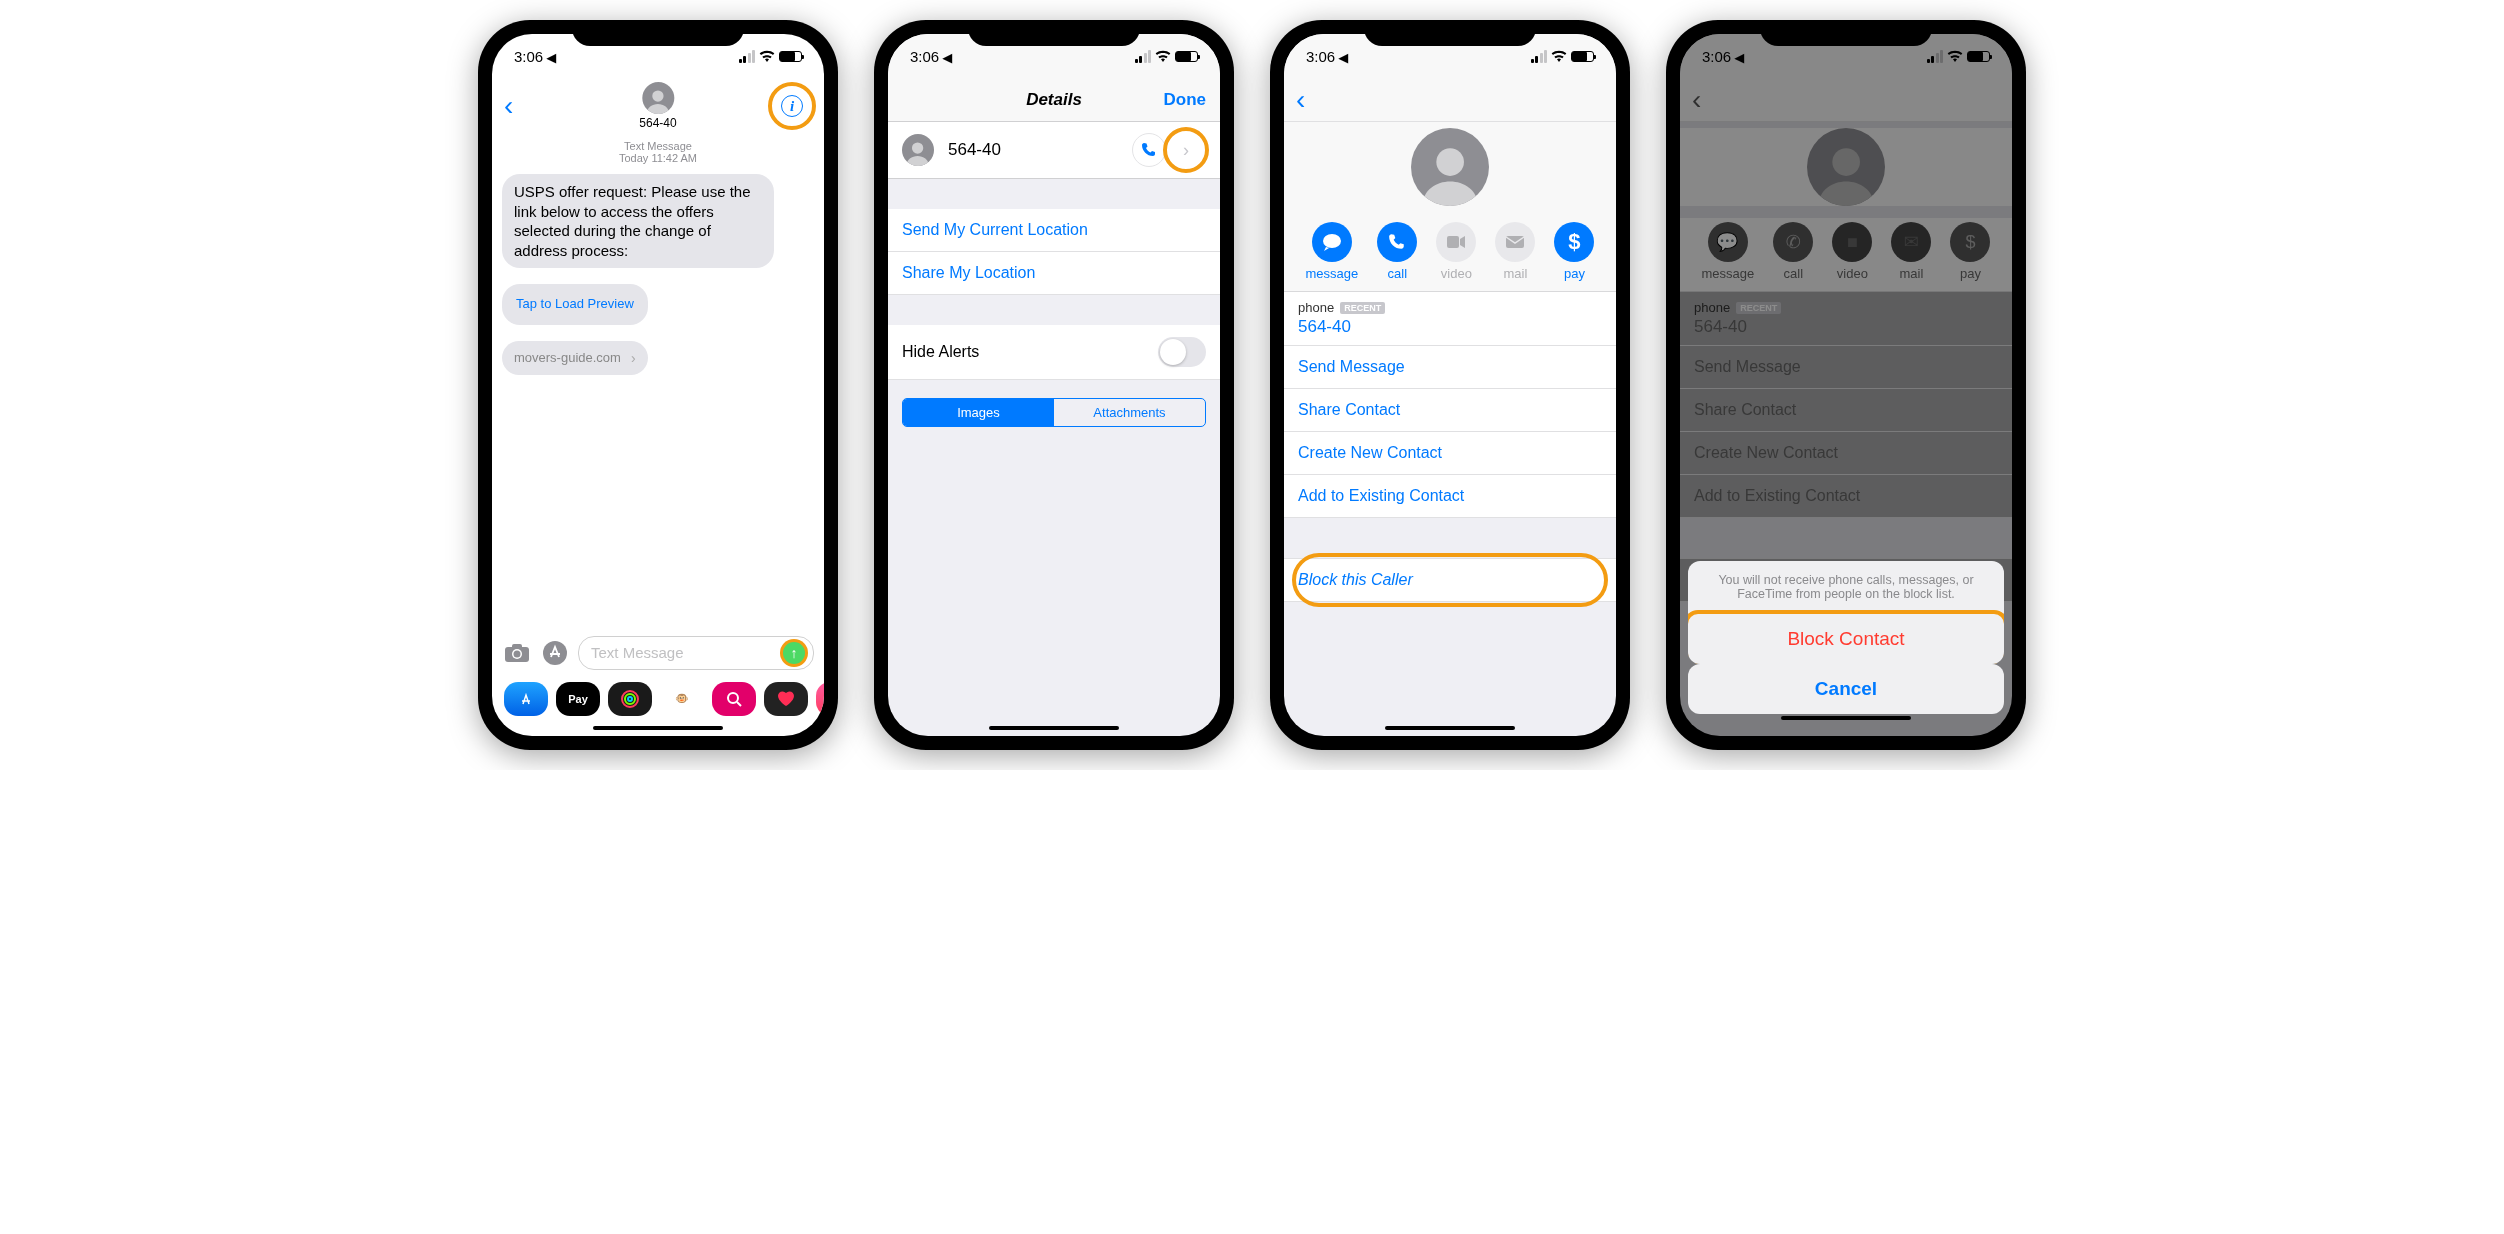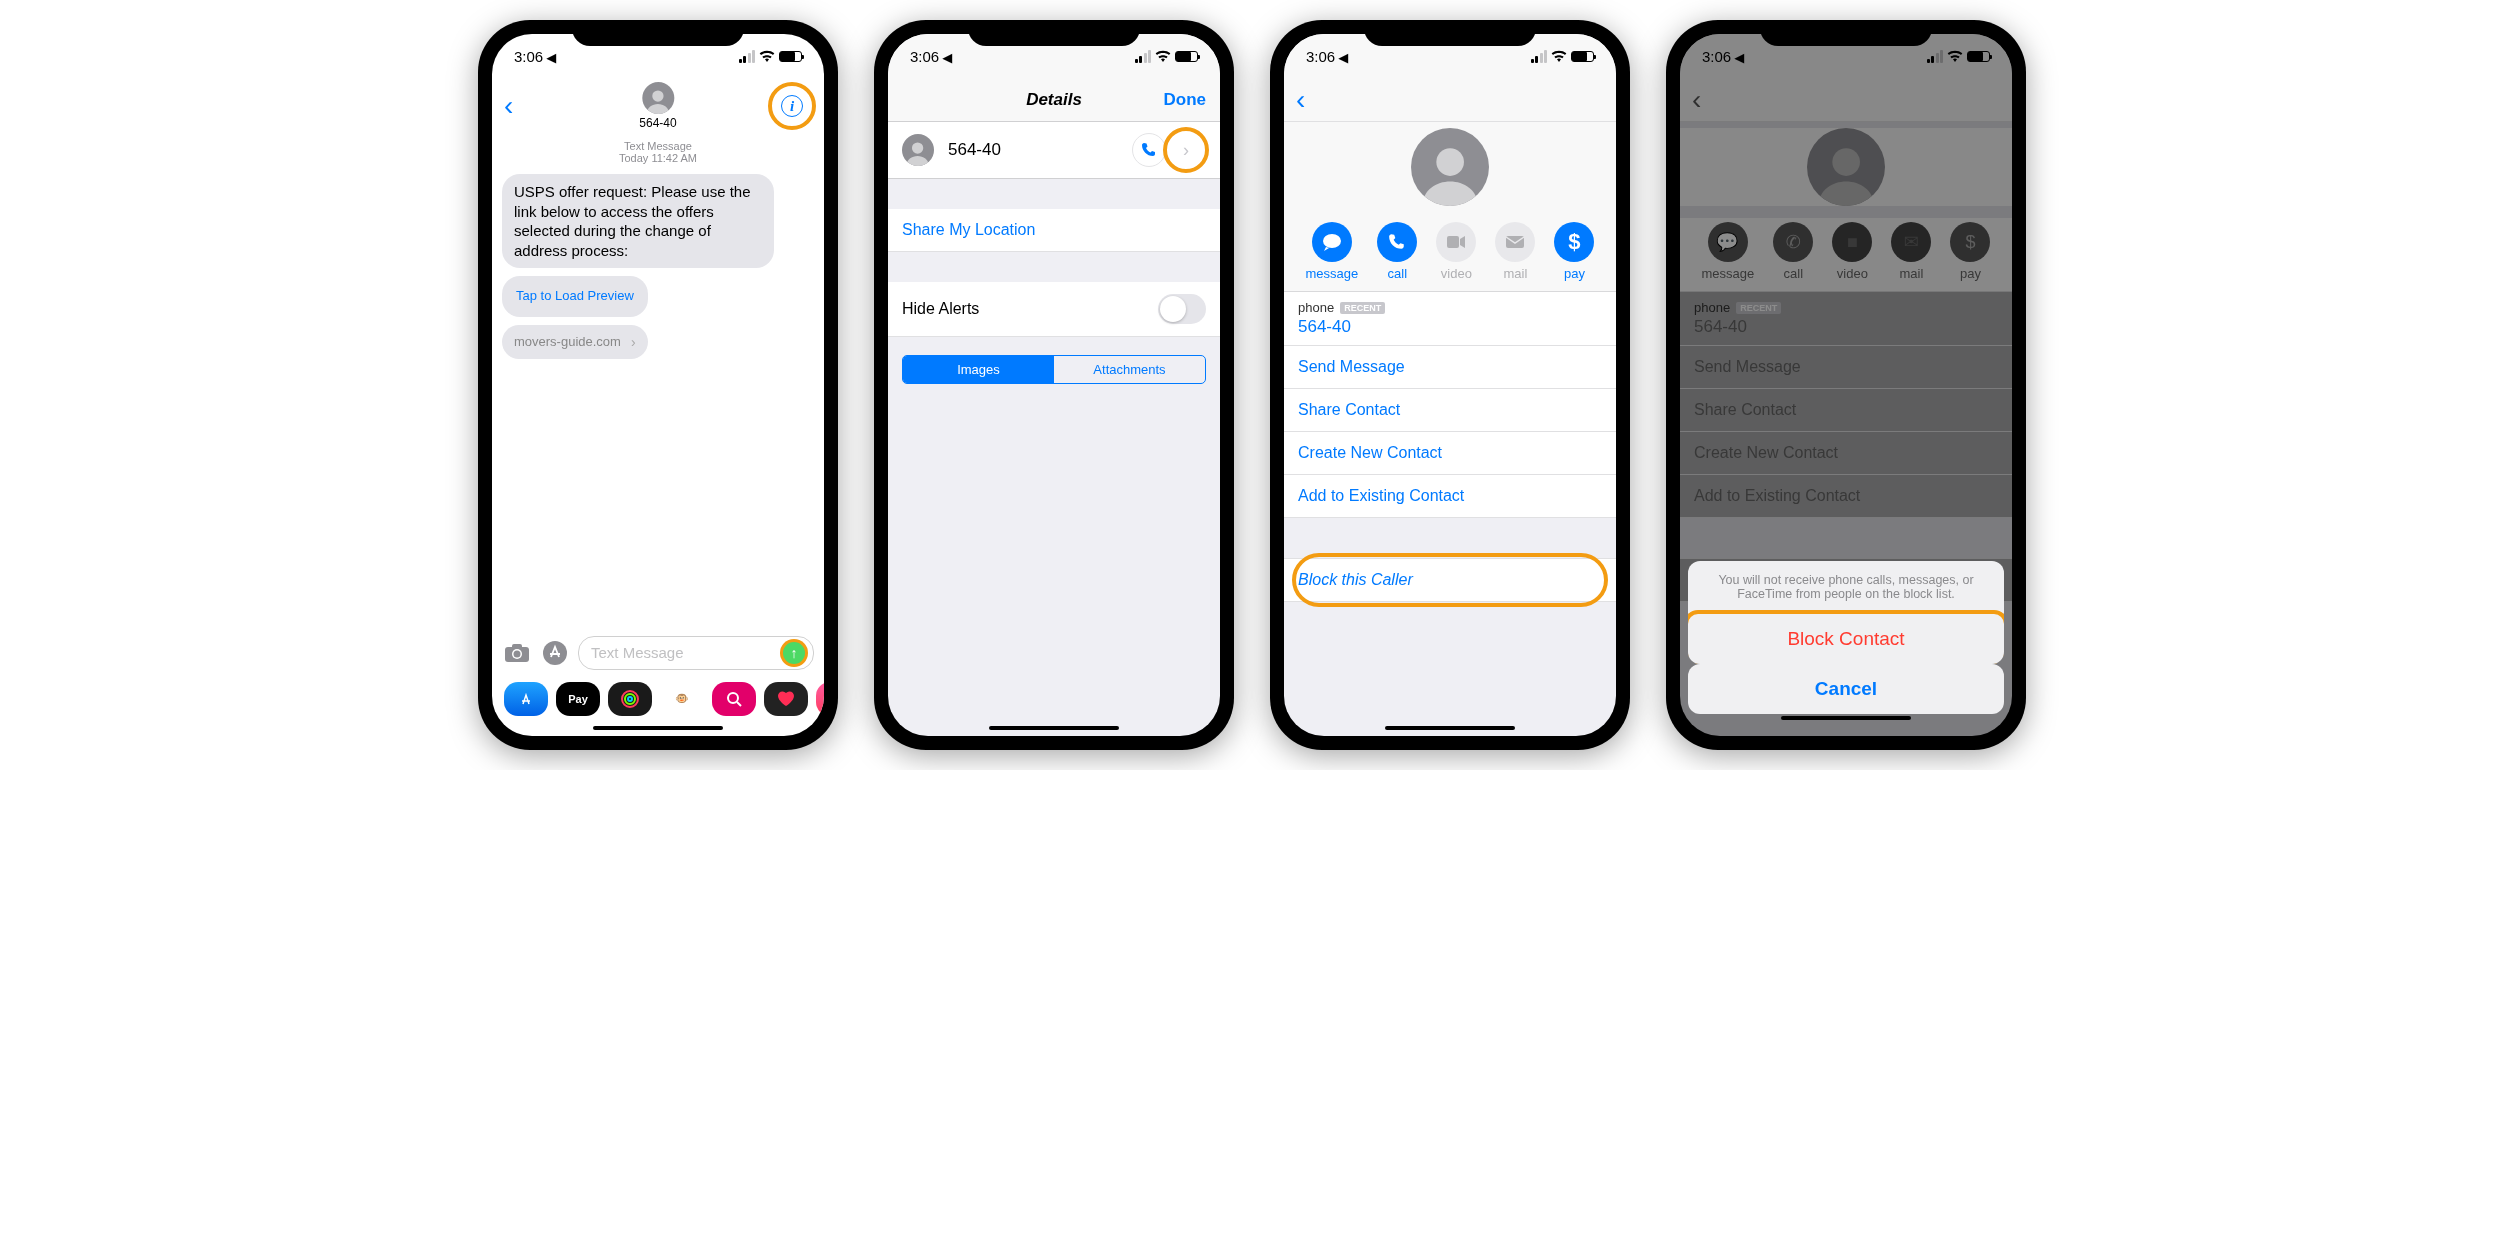--- a/index.html
+++ b/index.html
@@ -26,21 +26,21 @@
 .avatar-sm { width: 32px; height: 32px; border-radius: 50%; background: #8e8e93; display: flex; align-items: flex-end; justify-content: center; overflow: hidden; margin: 0 auto; }
 .avatar-sm svg { width: 85%; }
 .s1-title-num { font-size: 12px; font-weight: 500; margin-top: 2px; }
 .info-circle { width: 40px; height: 40px; display: flex; align-items: center; justify-content: center; position: relative; }
 .info-circle .inner { width: 22px; height: 22px; border: 1.5px solid #007aff; border-radius: 50%; color: #007aff; font-size: 15px; font-weight: 600; display: flex; align-items: center; justify-content: center; font-style: italic; font-family: Georgia, serif; }
 .highlight { position: absolute; border: 4px solid #f39c12; border-radius: 50%; }
 .s1 .highlight { top: -4px; right: -4px; width: 48px; height: 48px; }
 .msg-meta { text-align: center; font-size: 11px; color: #8e8e93; margin: 6px 0; }
 .msg-meta .l1 { font-weight: 400; }
 .msg-meta .l2 { font-weight: 400; }
-.bubble { background: #e5e5ea; border-radius: 18px; padding: 8px 12px; margin: 4px 40px 4px 10px; font-size: 15px; line-height: 1.3; width: fit-content; max-width: 82%; }
+.bubble { background: #e5e5ea; border-radius: 18px; padding: 8px 12px; margin: 4px 40px 12px 10px; font-size: 15px; line-height: 1.3; width: fit-content; max-width: 82%; }
 .bubble.link { color: #007aff; font-size: 13px; padding: 12px 14px; }
 .bubble.preview { color: #888; font-size: 13px; padding: 8px 12px; display: flex; align-items: center; gap: 10px; }
 .prev-chev { color: #aaa; font-size: 14px; }
 .s1-bottom { margin-top: auto; }
 .input-row { display: flex; align-items: center; gap: 8px; padding: 6px 10px; }
 .app-icon { width: 30px; height: 24px; color: #8e8e93; display: flex; align-items: center; justify-content: center; font-size: 22px; }
 .input-field { flex: 1; border: 1px solid #d0d0d0; border-radius: 16px; padding: 5px 8px 5px 12px; font-size: 15px; color: #c0c0c2; display: flex; align-items: center; justify-content: space-between; }
 .send-btn { width: 22px; height: 22px; border-radius: 50%; background: #4cd964; color: #fff; display: flex; align-items: center; justify-content: center; font-size: 14px; font-weight: bold; }
 .send-btn.hl { box-shadow: 0 0 0 3px #f39c12; }
 .app-tray { display: flex; gap: 8px; padding: 6px 12px 4px; overflow: hidden; }
@@ -242,20 +242,21 @@
           <svg width="16" height="16" viewBox="0 0 16 16" fill="#007aff">
             <path d="M3 1c-1 0-2 1-2 2 0 6 5 11 11 11 1 0 2-1 2-2v-2l-3-1-1.5 1.5c-2-1-3.5-2.5-4.5-4.5L6.5 4.5 5.5 1.5z"></path>
           </svg>
         </div>
     <div class="s2-chev-wrap">
       <span class="chev">›</span>
       <div class="highlight"></div>
     </div>
   </div>
   <div class="list-gap"></div>
+  <div class="list-row blue">Send My Current Location</div>
   <div class="list-row blue">Share My Location</div>
   <div class="list-gap"></div>
   <div class="list-row">
     <span>Hide Alerts</span>
     <div class="toggle">
           <span></span>
         </div>
   </div>
   <div class="seg">
     <div class="active">Images</div>

